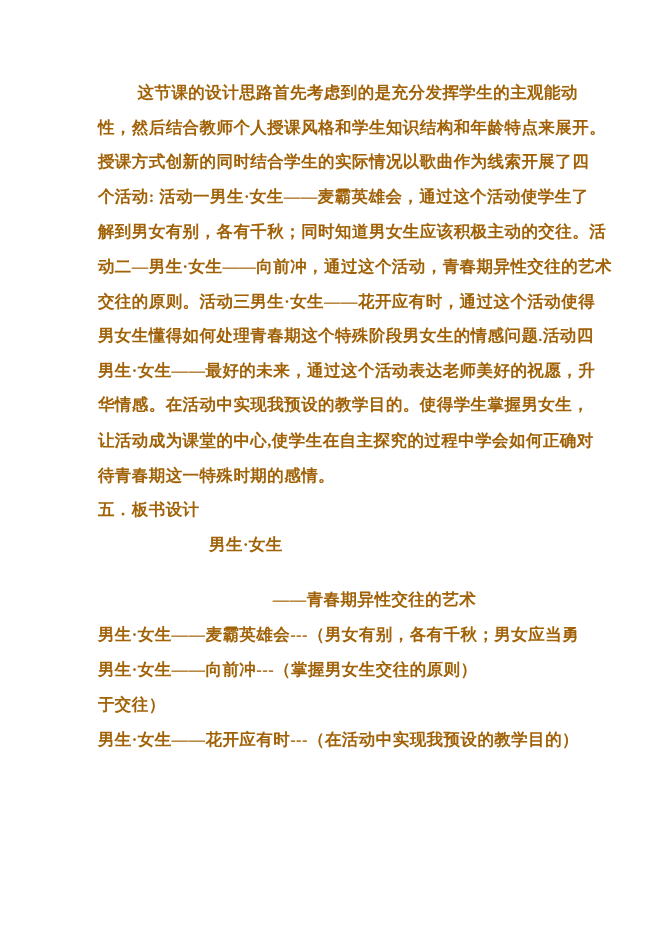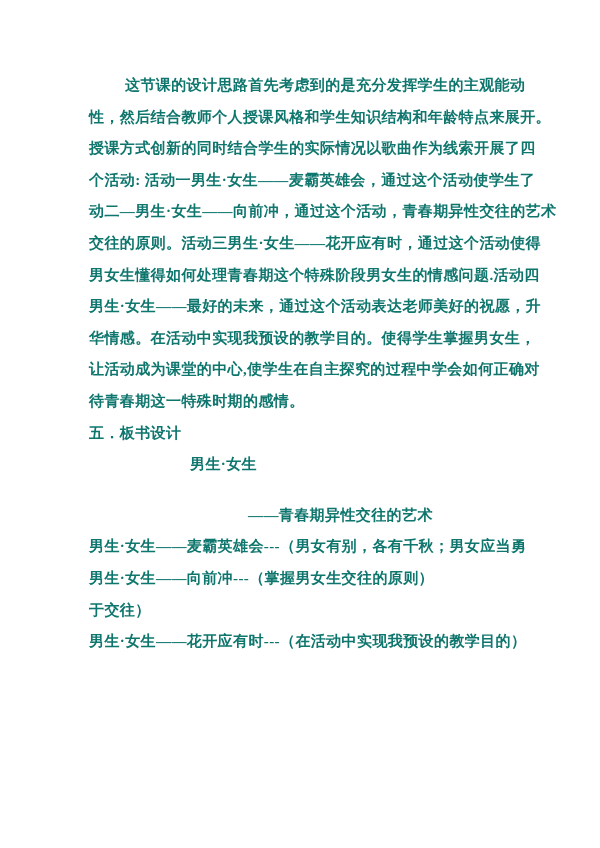--- a/index.html
+++ b/index.html
@@ -10,21 +10,21 @@
   .page {
     position: relative;
     width: 600px;
     height: 848px;
     background: #ffffff;
     box-sizing: border-box;
     padding: 70px 58px 0 89px;
     overflow: hidden;
     font-family: "Liberation Serif", "DejaVu Serif", serif;
     font-weight: 700;
-    color: #0f766e;
+    color: #a16207;
     font-size: 15px;
     letter-spacing: 0.4px;
   }
   .ln {
     line-height: 31.6px;
     height: 31.6px;
     white-space: nowrap;
   }
   .ind { text-indent: 36px; }
   .c1  { padding-left: 101px; }
@@ -32,20 +32,21 @@
 </style>
 </head>
 <body>
 
 <div class="page">
 
   <div class="ln ind">这节课的设计思路首先考虑到的是充分发挥学生的主观能动</div>
   <div class="ln">性，然后结合教师个人授课风格和学生知识结构和年龄特点来展开。</div>
   <div class="ln">授课方式创新的同时结合学生的实际情况以歌曲作为线索开展了四</div>
   <div class="ln">个活动: 活动一男生·女生——麦霸英雄会，通过这个活动使学生了</div>
+  <div class="ln">解到男女有别，各有千秋；同时知道男女生应该积极主动的交往。活</div>
   <div class="ln">动二—男生·女生——向前冲，通过这个活动，青春期异性交往的艺术</div>
   <div class="ln">交往的原则。活动三男生·女生——花开应有时，通过这个活动使得</div>
   <div class="ln">男女生懂得如何处理青春期这个特殊阶段男女生的情感问题.活动四</div>
   <div class="ln">男生·女生——最好的未来，通过这个活动表达老师美好的祝愿，升</div>
   <div class="ln">华情感。在活动中实现我预设的教学目的。使得学生掌握男女生，</div>
   <div class="ln">让活动成为课堂的中心,使学生在自主探究的过程中学会如何正确对</div>
   <div class="ln">待青春期这一特殊时期的感情。</div>
 
   <div class="ln">五．板书设计</div>
 

